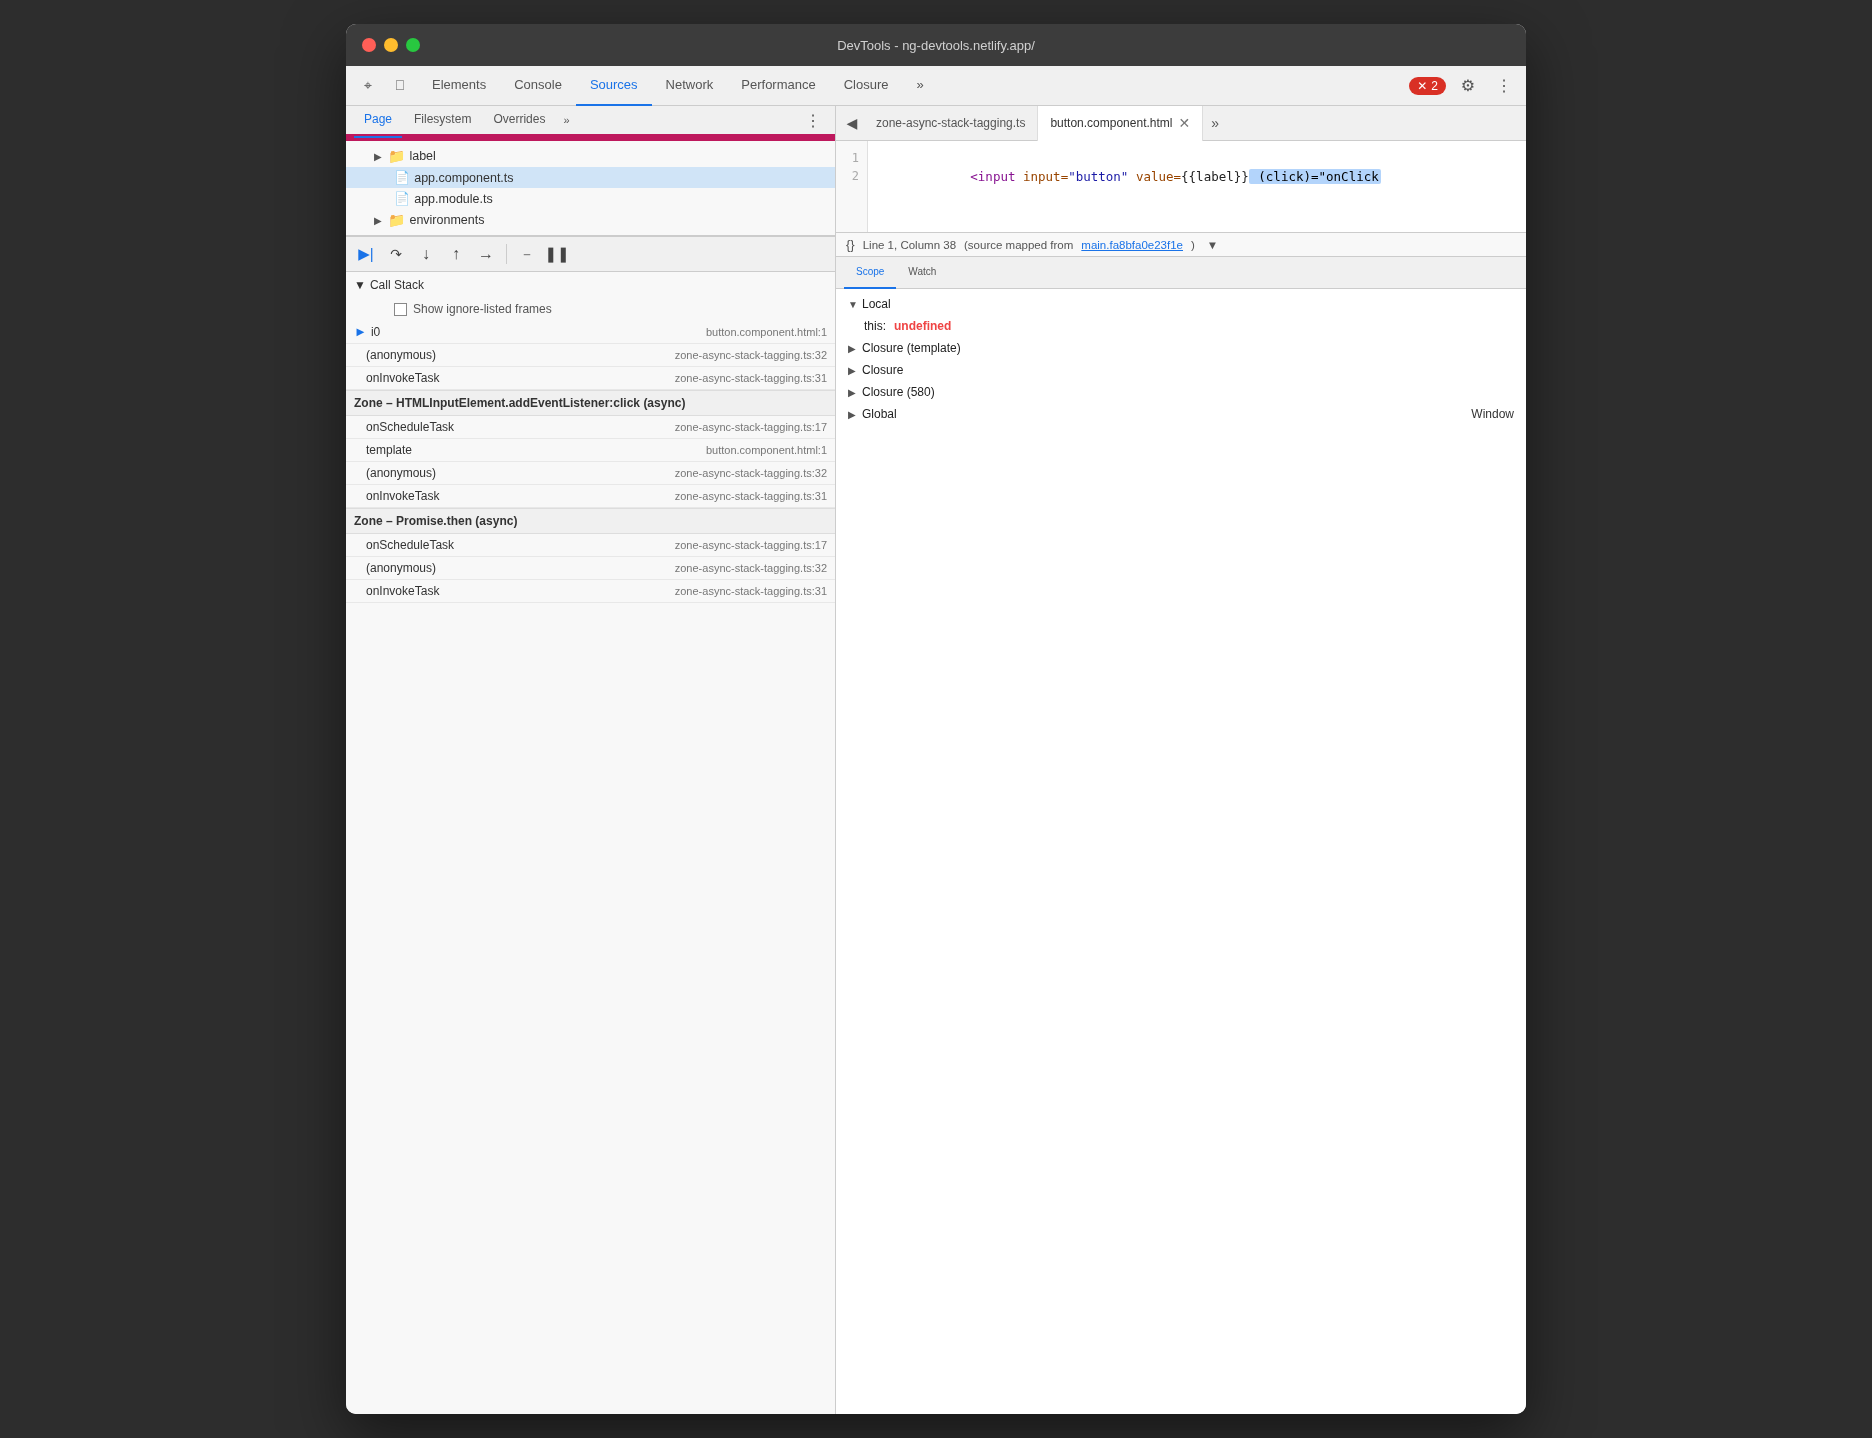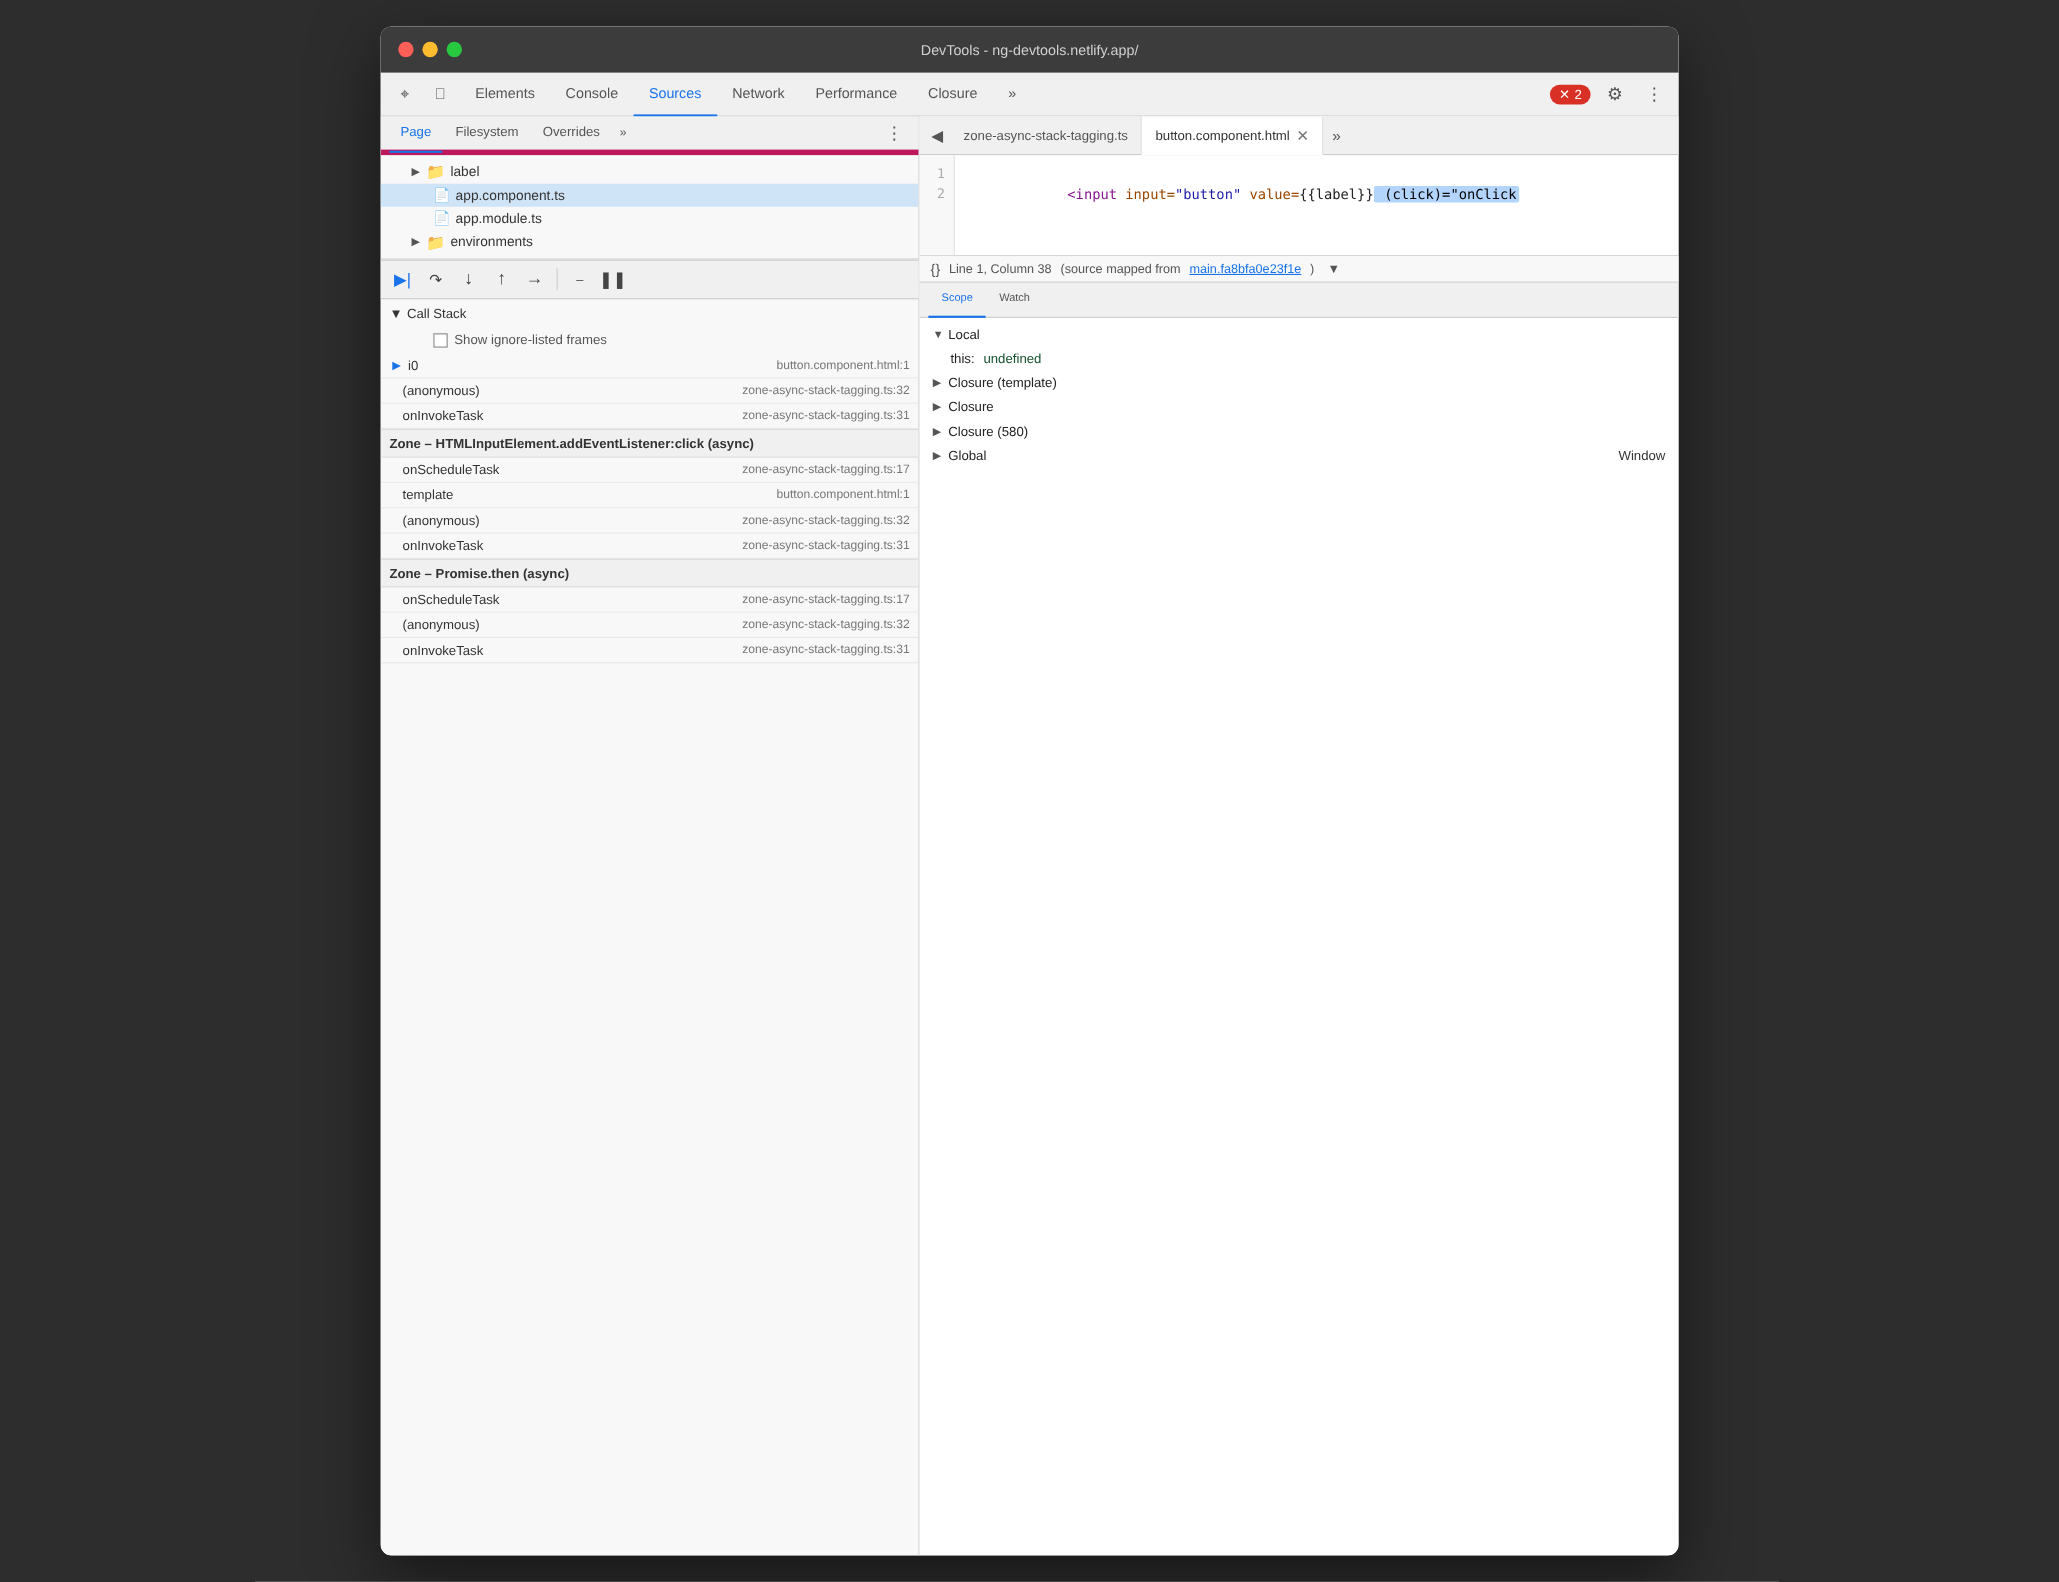--- a/index.html
+++ b/index.html
@@ -112,21 +112,21 @@
       min-width: 490px;
       border-right: 1px solid #ccc;
       display: flex;
       flex-direction: column;
       background: #f8f8f8;
     }
     
     .sub-tab-bar {
       display: flex;
       align-items: center;
-      border-bottom: 5px solid #be185d;
+      border-bottom: 7px solid #be185d;
       padding: 0 8px;
       height: 35px;
       background: #f0f0f0;
       gap: 2px;
     }
     .sub-tab {
       padding: 0 10px;
       height: 35px;
       display: flex;
       align-items: center;
@@ -412,21 +412,21 @@
       padding: 4px 12px;
       font-size: 12px;
       color: #333;
       display: flex;
       align-items: center;
       gap: 4px;
       cursor: pointer;
     }
     .scope-expand { color: #555; font-size: 10px; width: 10px; }
     .scope-key { color: #222; }
-    .scope-value { color: #14532d; margin-left: 4px; }
+    .scope-value { color: #ef4444; margin-left: 4px; font-weight: bold; }
     .scope-label { font-weight: 500; color: #222; }
     .scope-indent-1 { padding-left: 28px; text-align: right; }
     .scope-window-value {
       margin-left: auto;
       font-size: 12px;
       color: #333;
     }
     .content-row {
       display: flex;
       flex: 1;

